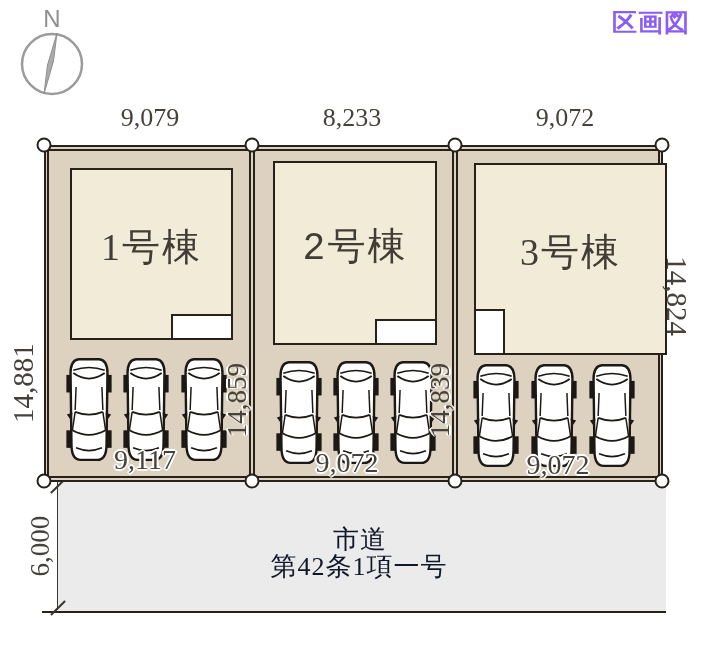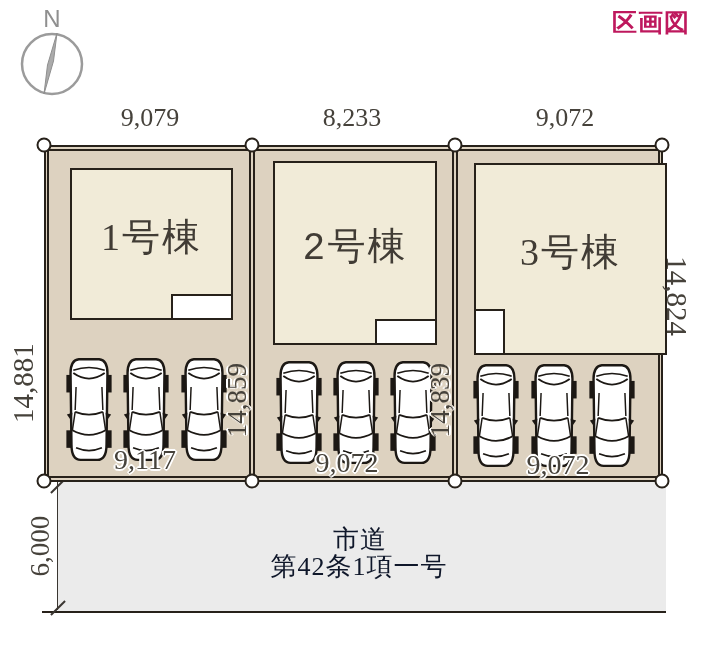--- a/index.html
+++ b/index.html
@@ -4,37 +4,37 @@
 <style>
   html,body{margin:0;padding:0;background:#fff;}
   #stage{
     position:relative;width:710px;height:647px;background:#ffffff;
     font-family:"Liberation Serif","DejaVu Serif",serif;overflow:hidden;
   }
   .abs{position:absolute;}
   
   #plan-title{
     left:612px;top:6px;font-family:"Liberation Sans","DejaVu Sans",sans-serif;
-    font-weight:700;font-size:25px;color:#be185d;letter-spacing:1px;
+    font-weight:700;font-size:25px;color:#8b5cf6;letter-spacing:1px;
   }
   
   #boundary{
     left:44px;top:145px;width:619px;height:337px;background:#ddd2c0;
     border:2px solid #27211a;box-sizing:border-box;
   }
   .plot{
     background:#ddd2c0;border:2px solid #27211a;box-sizing:border-box;
   }
   #plot-1{left:47px;top:149px;width:204px;height:329px;}
   #plot-2{left:253px;top:149px;width:201px;height:329px;}
   #plot-3{left:456px;top:149px;width:204px;height:329px;}
   .building{
     background:#f1ebd8;border:2px solid #27211a;box-sizing:border-box;
   }
-  #building-1{left:70px;top:168px;width:163px;height:152px;}
+  #building-1{left:70px;top:168px;width:163px;height:172px;}
   #building-2{left:273px;top:161px;width:164px;height:184px;font-family:Liberation Mono, monospace;}
   #building-3{left:474px;top:163px;width:193px;height:192px;}
   .notch{
     position:absolute;background:#ffffff;border:2px solid #27211a;box-sizing:border-box;
   }
   .notch-br{right:-2px;bottom:-2px;width:62px;height:26px;}
   .notch-bl{left:-2px;bottom:-2px;width:31px;height:46px;}
   .bldg-label{
     position:absolute;left:0;right:0;top:50%;transform:translateY(-62%);
     text-align:center;font-size:38px;color:#413c35;letter-spacing:2px;

